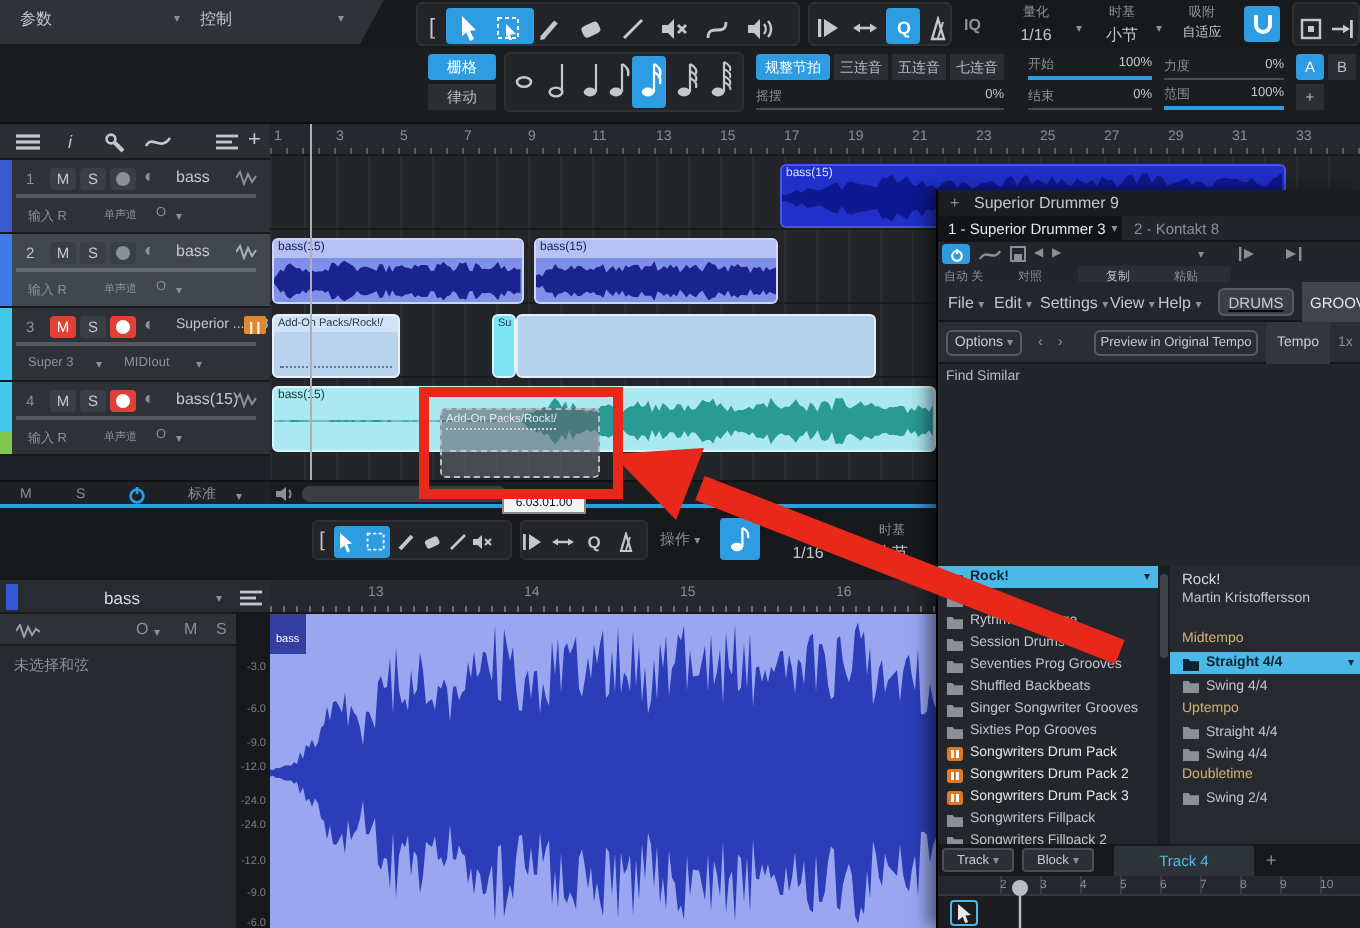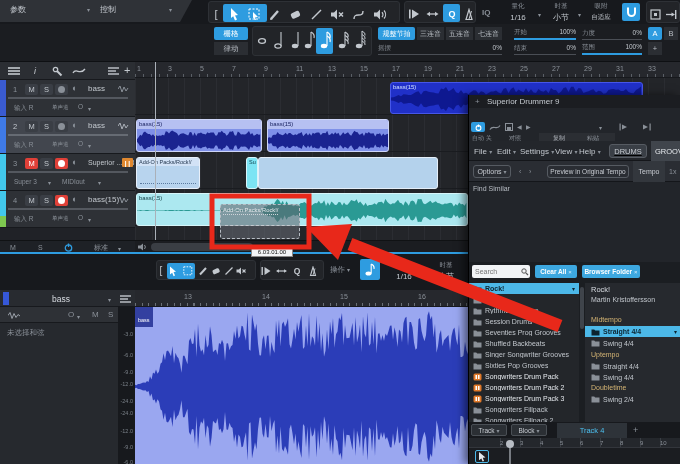--- a/index.html
+++ b/index.html
@@ -510,20 +510,29 @@
     <span style="font-size:6px;color:#111;">6.03.01.00</span>
   </div>
 
   <div class="ab" style="left:468px;top:95px;width:212px;height:369px;background:#22252a;border-left:1px solid #000;box-shadow:-4px 0 8px rgba(0,0,0,0.5);z-index:20;">
 
     <div class="ab" style="left:0;top:0;width:212px;height:13px;background:#1b1d21;">
       <span class="ab t dim" style="left:6px;top:3px;">+</span>
       <span class="ab t" style="left:18px;top:3px;font-size:8px;">Superior Drummer 9</span>
     </div>
 
+    <div class="ab" style="left:0;top:13px;width:212px;height:13px;background:#22252a;border-bottom:1px solid #14161a;">
+      <div class="ab" style="left:0;top:0;width:92px;height:13px;background:#121418;display:flex;align-items:center;padding-left:5px;gap:3px;">
+        <span style="font-size:7.5px;color:#e4e8ec;">1 - Superior Drummer 3</span>
+        <span class="caret">▾</span>
+      </div>
+      <div class="ab" style="left:94px;top:0;width:64px;height:13px;display:flex;align-items:center;padding-left:4px;">
+        <span style="font-size:7.5px;color:#8a9098;">2 - Kontakt 8</span>
+      </div>
+    </div>
 
     <div class="ab" style="left:0;top:26px;width:212px;height:12px;">
       <div class="ab blue" style="left:2px;top:1px;width:14px;height:10px;display:flex;align-items:center;justify-content:center;">
           <svg width="7" height="7">
             <circle cx="3.5" cy="4" r="2.4" fill="none" stroke="#fff" stroke-width="1.1"></circle>
             <line x1="3.5" y1="0.5" x2="3.5" y2="3" stroke="#fff" stroke-width="1.1"></line>
           </svg>
         </div>
       <div class="ab" style="left:20px;top:2px;">
           <svg width="12" height="8">
@@ -590,37 +599,20 @@
         <span style="font-size:7px;color:#c8ccd2;">Tempo</span>
       </div>
       <span class="ab t dim" style="left:200px;top:7px;font-size:7px;">1x</span>
     </div>
 
     <div class="ab" style="left:0;top:87px;width:212px;height:80px;background:#22252a;">
       <span class="ab" style="left:4px;top:3px;font-size:7px;color:#b8bdc4;">Find Similar</span>
 
     </div>
 
-    <div class="ab" style="left:0;top:167px;width:212px;height:21px;background:#1b1e22;">
-      <input class="ab" style="left: 3px; top: 3px; width: 58px; height: 13px; background: rgb(242, 244, 246); border: none; border-radius: 2px; font-size: 7px; padding: 0px 3px; color: rgb(51, 51, 51); outline: none;" placeholder="Search">
-      <div class="ab" style="left:52px;top:6px;">
-          <svg width="8" height="8">
-            <circle cx="3" cy="3" r="2.2" fill="none" stroke="#555" stroke-width="1"></circle>
-            <line x1="4.8" y1="4.8" x2="7" y2="7" stroke="#555" stroke-width="1.2"></line>
-          </svg>
-        </div>
-      <div class="ab" style="left:66px;top:3px;width:42px;height:13px;background:#3da8e0;border-radius:2px;display:flex;align-items:center;justify-content:center;gap:2px;">
-        <span style="font-size:6.5px;color:#fff;font-weight:bold;">Clear All</span>
-        <span style="font-size:6px;color:#d8eefc;">×</span>
-      </div>
-      <div class="ab" style="left:113px;top:3px;width:58px;height:13px;background:#3da8e0;border-radius:2px;display:flex;align-items:center;justify-content:center;gap:2px;">
-        <span style="font-size:6.5px;color:#fff;font-weight:bold;">Browser Folder</span>
-        <span style="font-size:6px;color:#d8eefc;">×</span>
-      </div>
-    </div>
 
     <div class="ab" style="left:0;top:188px;width:110px;height:139px;background:#23262a;overflow:hidden;">
       <div class="f-row" style="top:0;background:#4cb8e8;width:110px;">
         <svg width="9" height="8">
             <path d="M0.5,7.5 V1.5 H3.2 L4.2,2.6 H8.5 V7.5 Z" fill="#1a3a4a"></path>
           </svg>
         <span class="nm" style="color:#0c2430;font-weight:bold;">Rock!</span>
         <span style="margin-left:auto;margin-right:4px;font-size:6px;color:#0c2430;">▾</span>
       </div>
       <div class="f-row" style="top:11px;">

